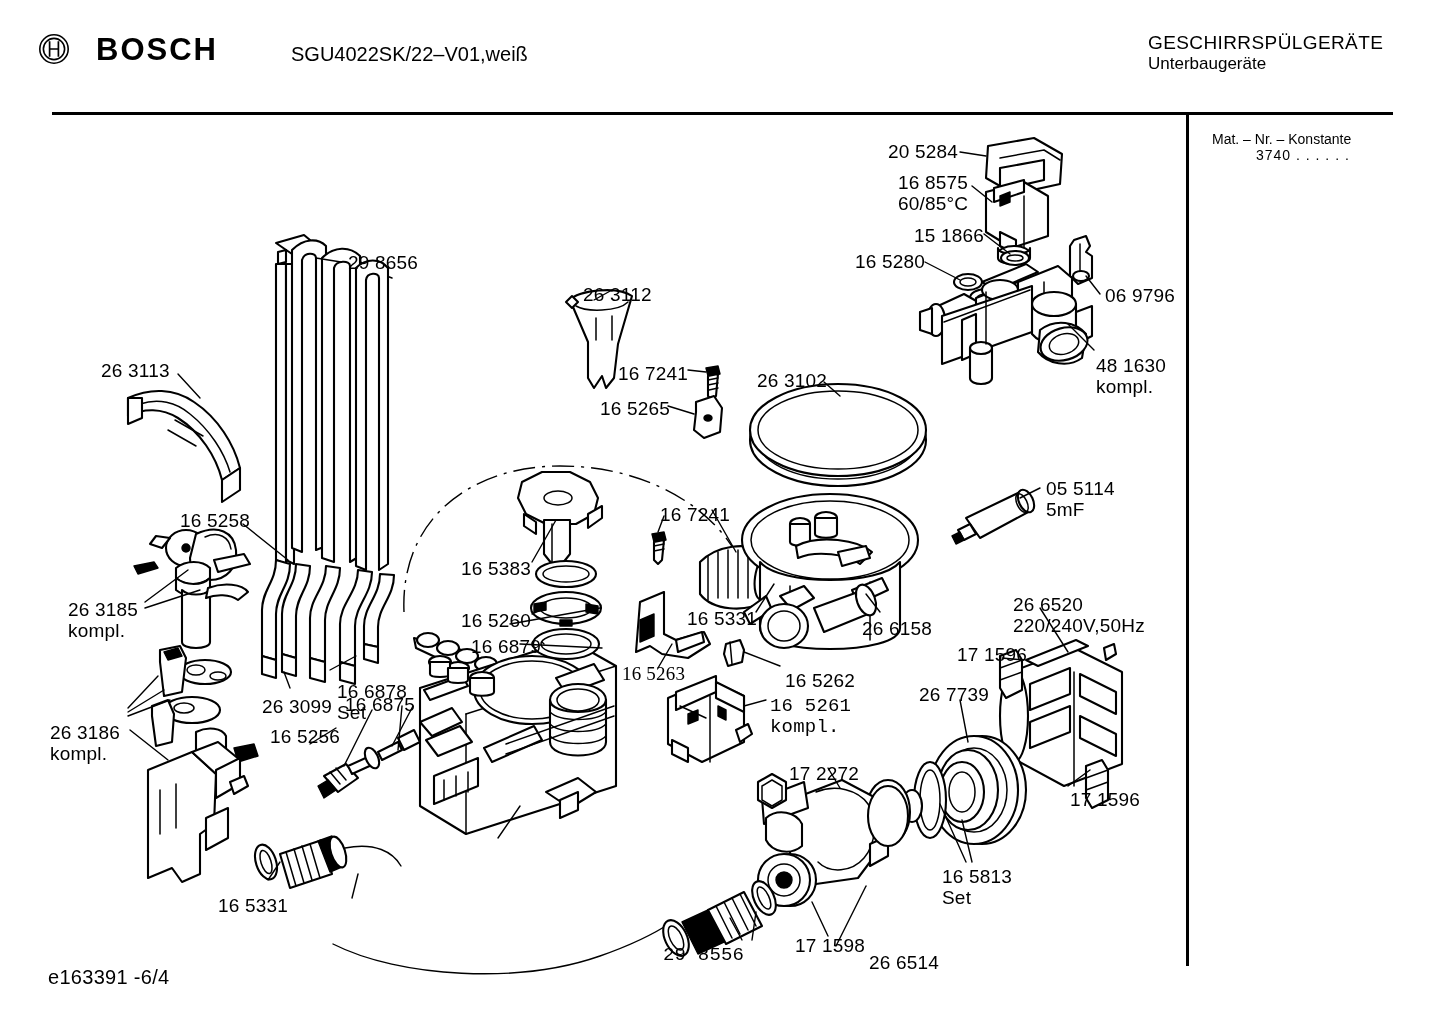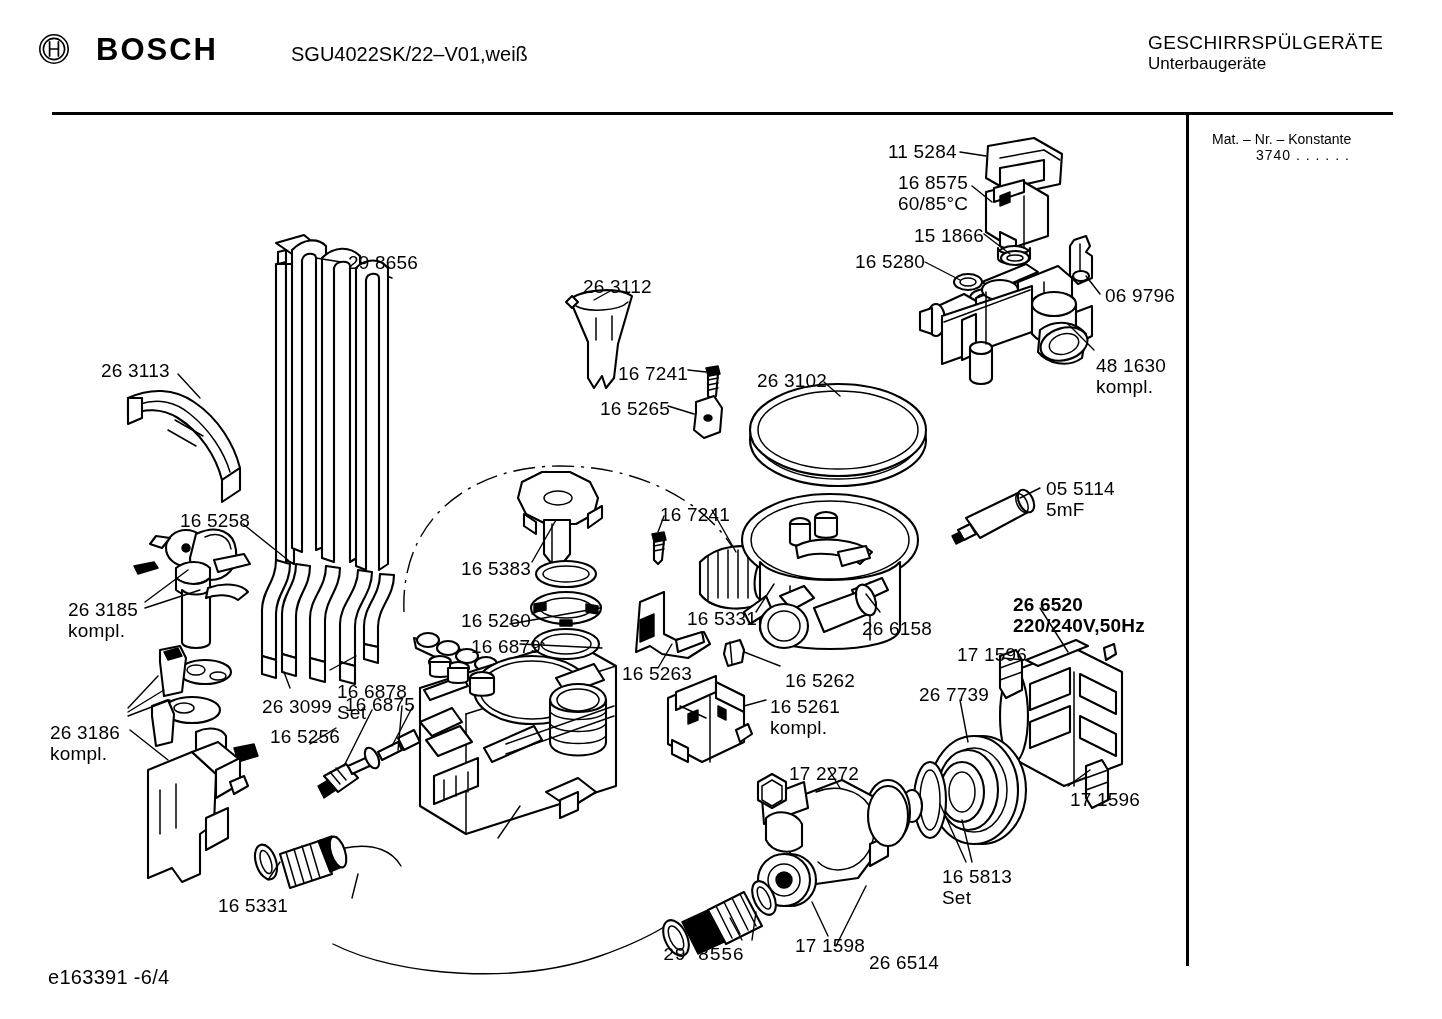--- a/index.html
+++ b/index.html
@@ -495,41 +495,41 @@
       <div class="lbl" style="left: 348px; top: 252px;"><span>29 8656</span></div>
       <div class="lbl" style="left: 101px; top: 360px;"><span>26 3113</span></div>
       <div class="lbl" style="left: 180px; top: 510px;"><span>16 5258</span></div>
       <div class="lbl" style="left: 68px; top: 599px;"><span>26 3185</span><span class="sub">kompl.</span></div>
       <div class="lbl" style="left: 50px; top: 722px;"><span>26 3186</span><span class="sub">kompl.</span></div>
       <div class="lbl" style="left: 262px; top: 696px;"><span>26 3099</span></div>
       <div class="lbl" style="left: 270px; top: 726px;"><span>16 5256</span></div>
       <div class="lbl" style="left: 337px; top: 641px; margin-top: 40px;"><span>16 6878</span><span class="sub">Set</span></div>
       <div class="lbl" style="left: 345px; top: 694px;"><span>16 6875</span></div>
       <div class="lbl" style="left: 218px; top: 895px;"><span>16 5331</span></div>
-      <div class="lbl" style="left: 583px; top: 276px;"><span>26 3112</span></div>
+      <div class="lbl" style="left: 583px; top: 284px;"><span>26 3112</span></div>
       <div class="lbl" style="left: 618px; top: 363px;"><span>16 7241</span></div>
       <div class="lbl" style="left: 600px; top: 398px;"><span>16 5265</span></div>
       <div class="lbl" style="left: 461px; top: 558px;"><span>16 5383</span></div>
       <div class="lbl" style="left: 461px; top: 610px;"><span>16 5260</span></div>
       <div class="lbl" style="left: 471px; top: 636px;"><span>16 6879</span></div>
-      <div class="lbl" style="left: 622px; top: 663px;"><span>16 5263</span></div>
+      <div class="lbl" style="left: 622px; top: 663px; font-family: Liberation Serif, serif;"><span>16 5263</span></div>
       <div class="lbl" style="left: 660px; top: 504px;"><span>16 7241</span></div>
       <div class="lbl" style="left: 687px; top: 608px;"><span>16 5331</span></div>
       <div class="lbl" style="left: 785px; top: 670px;"><span>16 5262</span></div>
-      <div class="lbl" style="left: 770px; top: 696px;"><span>16 5261</span><span class="sub">kompl.</span></div>
+      <div class="lbl" style="left: 770px; top: 696px; font-family: Liberation Mono, monospace;"><span>16 5261</span><span class="sub">kompl.</span></div>
       <div class="lbl" style="left: 757px; top: 370px;"><span>26 3102</span></div>
       <div class="lbl" style="left: 862px; top: 618px;"><span>26 6158</span></div>
-      <div class="lbl" style="left: 888px; top: 141px;"><span>11 5284</span></div>
+      <div class="lbl" style="left: 888px; top: 141px;"><span>20 5284</span></div>
       <div class="lbl" style="left: 898px; top: 172px;"><span>16 8575</span><span class="sub">60/85°C</span></div>
       <div class="lbl" style="left: 914px; top: 225px;"><span>15 1866</span></div>
       <div class="lbl" style="left: 855px; top: 251px;"><span>16 5280</span></div>
       <div class="lbl" style="left: 1105px; top: 285px;"><span>06 9796</span></div>
       <div class="lbl" style="left: 1096px; top: 355px;"><span>48 1630</span><span class="sub">kompl.</span></div>
       <div class="lbl" style="left: 1046px; top: 478px;"><span>05 5114</span><span class="sub">5mF</span></div>
-      <div class="lbl" style="left: 1013px; top: 594px; font-weight: bold;"><span>26 6520</span><span class="sub">220/240V,50Hz</span></div>
+      <div class="lbl" style="left: 1013px; top: 594px;"><span>26 6520</span><span class="sub">220/240V,50Hz</span></div>
       <div class="lbl" style="left: 957px; top: 644px;"><span>17 1596</span></div>
       <div class="lbl" style="left: 919px; top: 684px;"><span>26 7739</span></div>
       <div class="lbl" style="left: 1070px; top: 789px;"><span>17 1596</span></div>
       <div class="lbl" style="left: 942px; top: 866px;"><span>16 5813</span><span class="sub">Set</span></div>
       <div class="lbl" style="left: 789px; top: 763px;"><span>17 2272</span></div>
       <div class="lbl" style="left: 795px; top: 935px;"><span>17 1598</span></div>
       <div class="lbl" style="left: 869px; top: 952px;"><span>26 6514</span></div>
       <div class="lbl" style="left: 663px; top: 945px; font-family: Liberation Mono, monospace;"><span>29 8556</span></div>
     </div>
 

